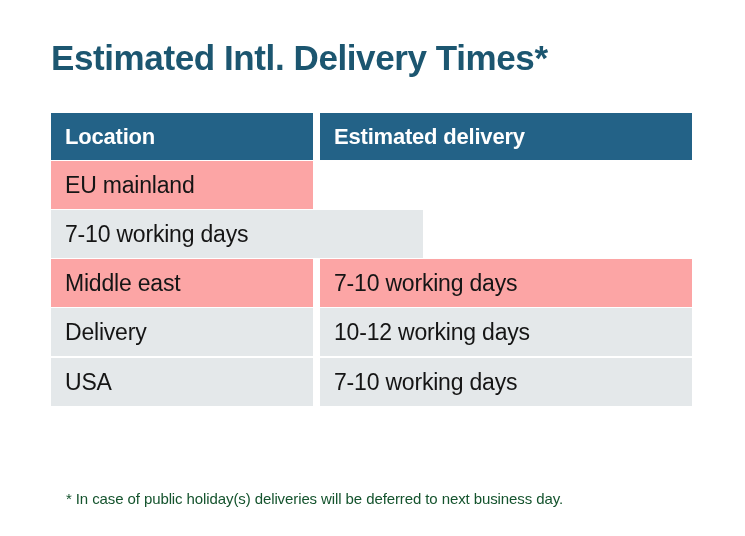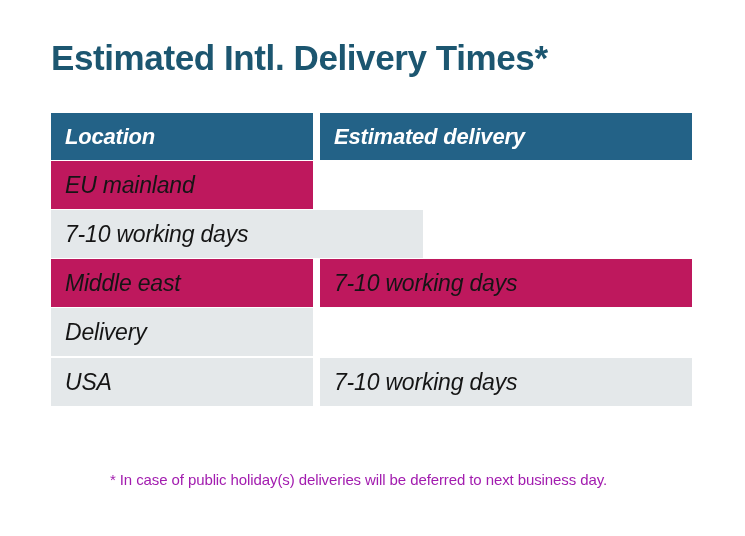--- a/index.html
+++ b/index.html
@@ -38,21 +38,20 @@
 
   
   .delivery-table {
     position: absolute;
     left: 51px;
     top: 113px;
     width: 641px;
     display: flex;
     flex-direction: column;
     gap: 1px;
-    font-style: italic;
   }
 
   .trow {
     display: flex;
     gap: 7px;
     width: 100%;
   }
 
   .cell {
     box-sizing: border-box;
@@ -78,34 +77,33 @@
   }
 
   
   .body-row .cell {
     color: #151515;
     font-size: 23px;
     font-weight: 400;
     letter-spacing: -0.2px;
     height: 48px;
   }
-  .body-row.shade-dark  .cell { background: #be185d; }
+  .body-row.shade-dark  .cell { background: #fca5a5; }
   .body-row.shade-light .cell { background: #e4e8ea; }
 
   
   .footnote {
     position: absolute;
     left: 66px;
-    top: 471px;
+    top: 490px;
     font-size: 15px;
     font-weight: 400;
-    color: #a21caf;
+    color: #14532d;
     letter-spacing: -0.1px;
     white-space: nowrap;
-    margin-left: 44px;
   }
 </style>
 </head>
 <body>
 
 <div class="page">
 
   <div class="page-title">Estimated Intl. Delivery Times*</div>
 
   <div class="delivery-table">
@@ -123,20 +121,21 @@
       <div class="cell col-delivery">7-10 working days</div>
     </div>
 
     <div class="trow body-row shade-dark">
       <div class="cell col-location">Middle east</div>
       <div class="cell col-delivery">7-10 working days</div>
     </div>
 
     <div class="trow body-row shade-light">
       <div class="cell col-location">Delivery</div>
+      <div class="cell col-delivery">10-12 working days</div>
     </div>
 
     <div class="trow body-row shade-dark">
     </div>
 
     <div class="trow body-row shade-light">
       <div class="cell col-location">USA</div>
       <div class="cell col-delivery">7-10 working days</div>
     </div>
 

